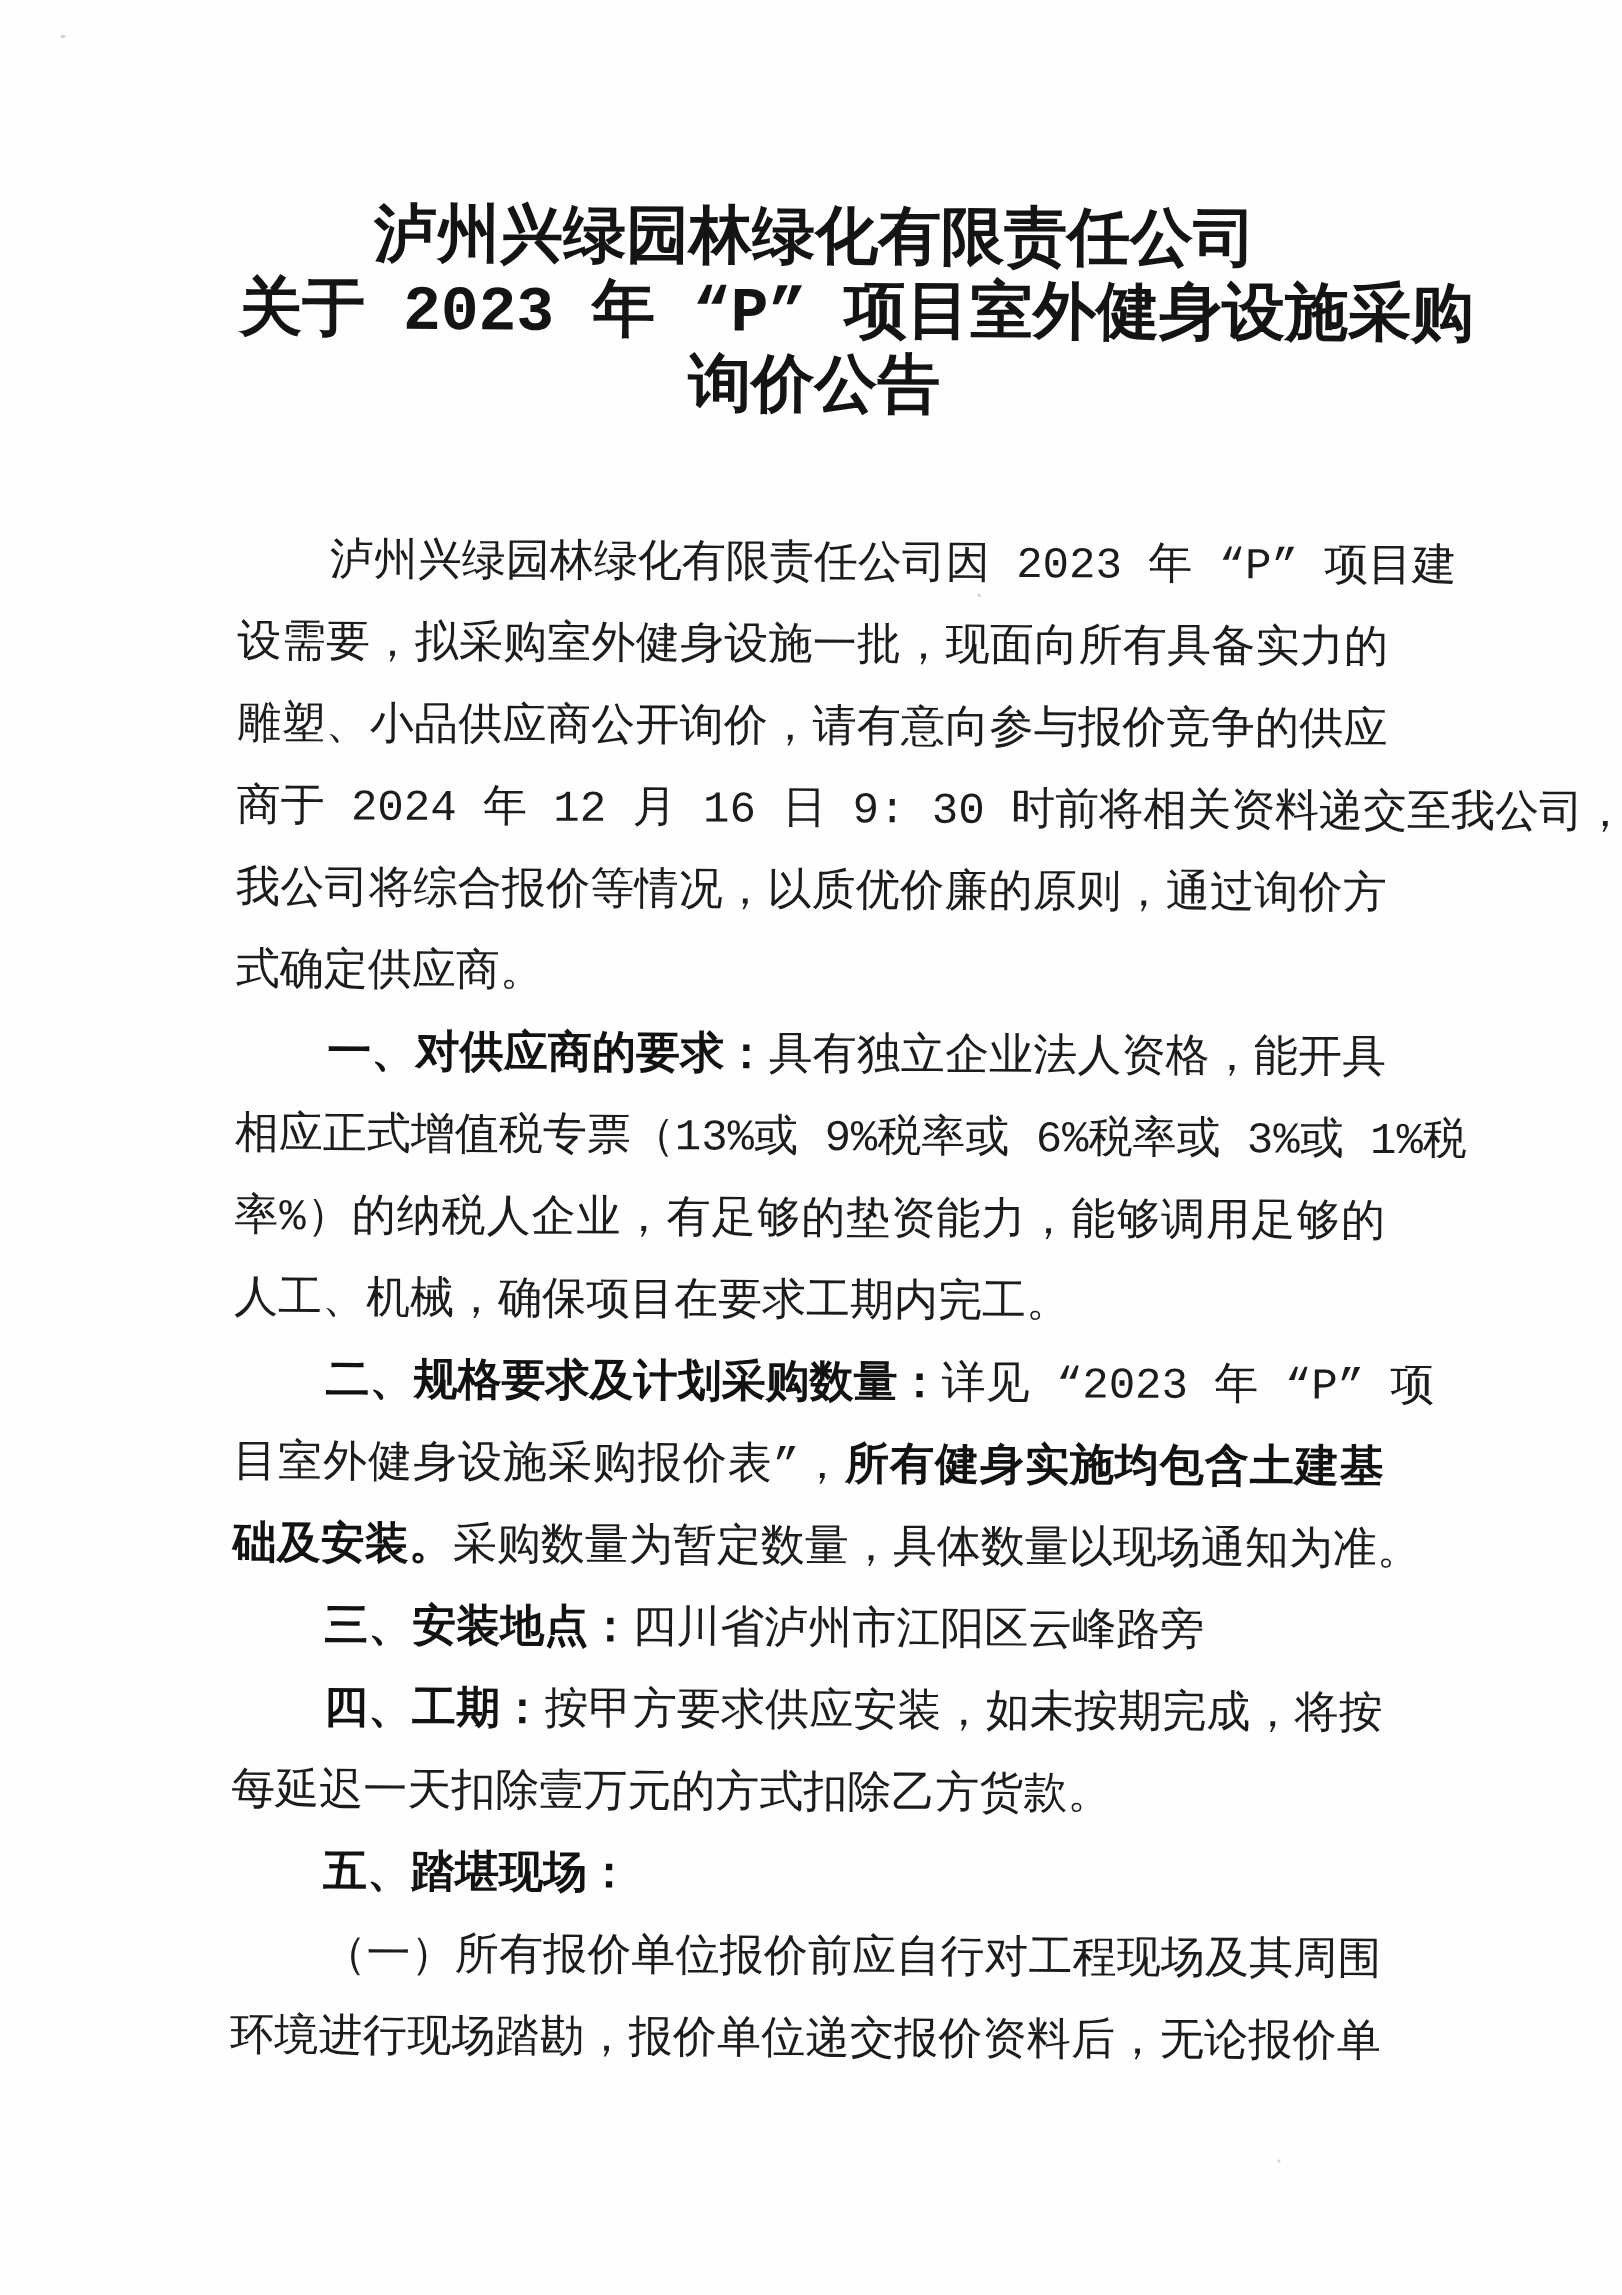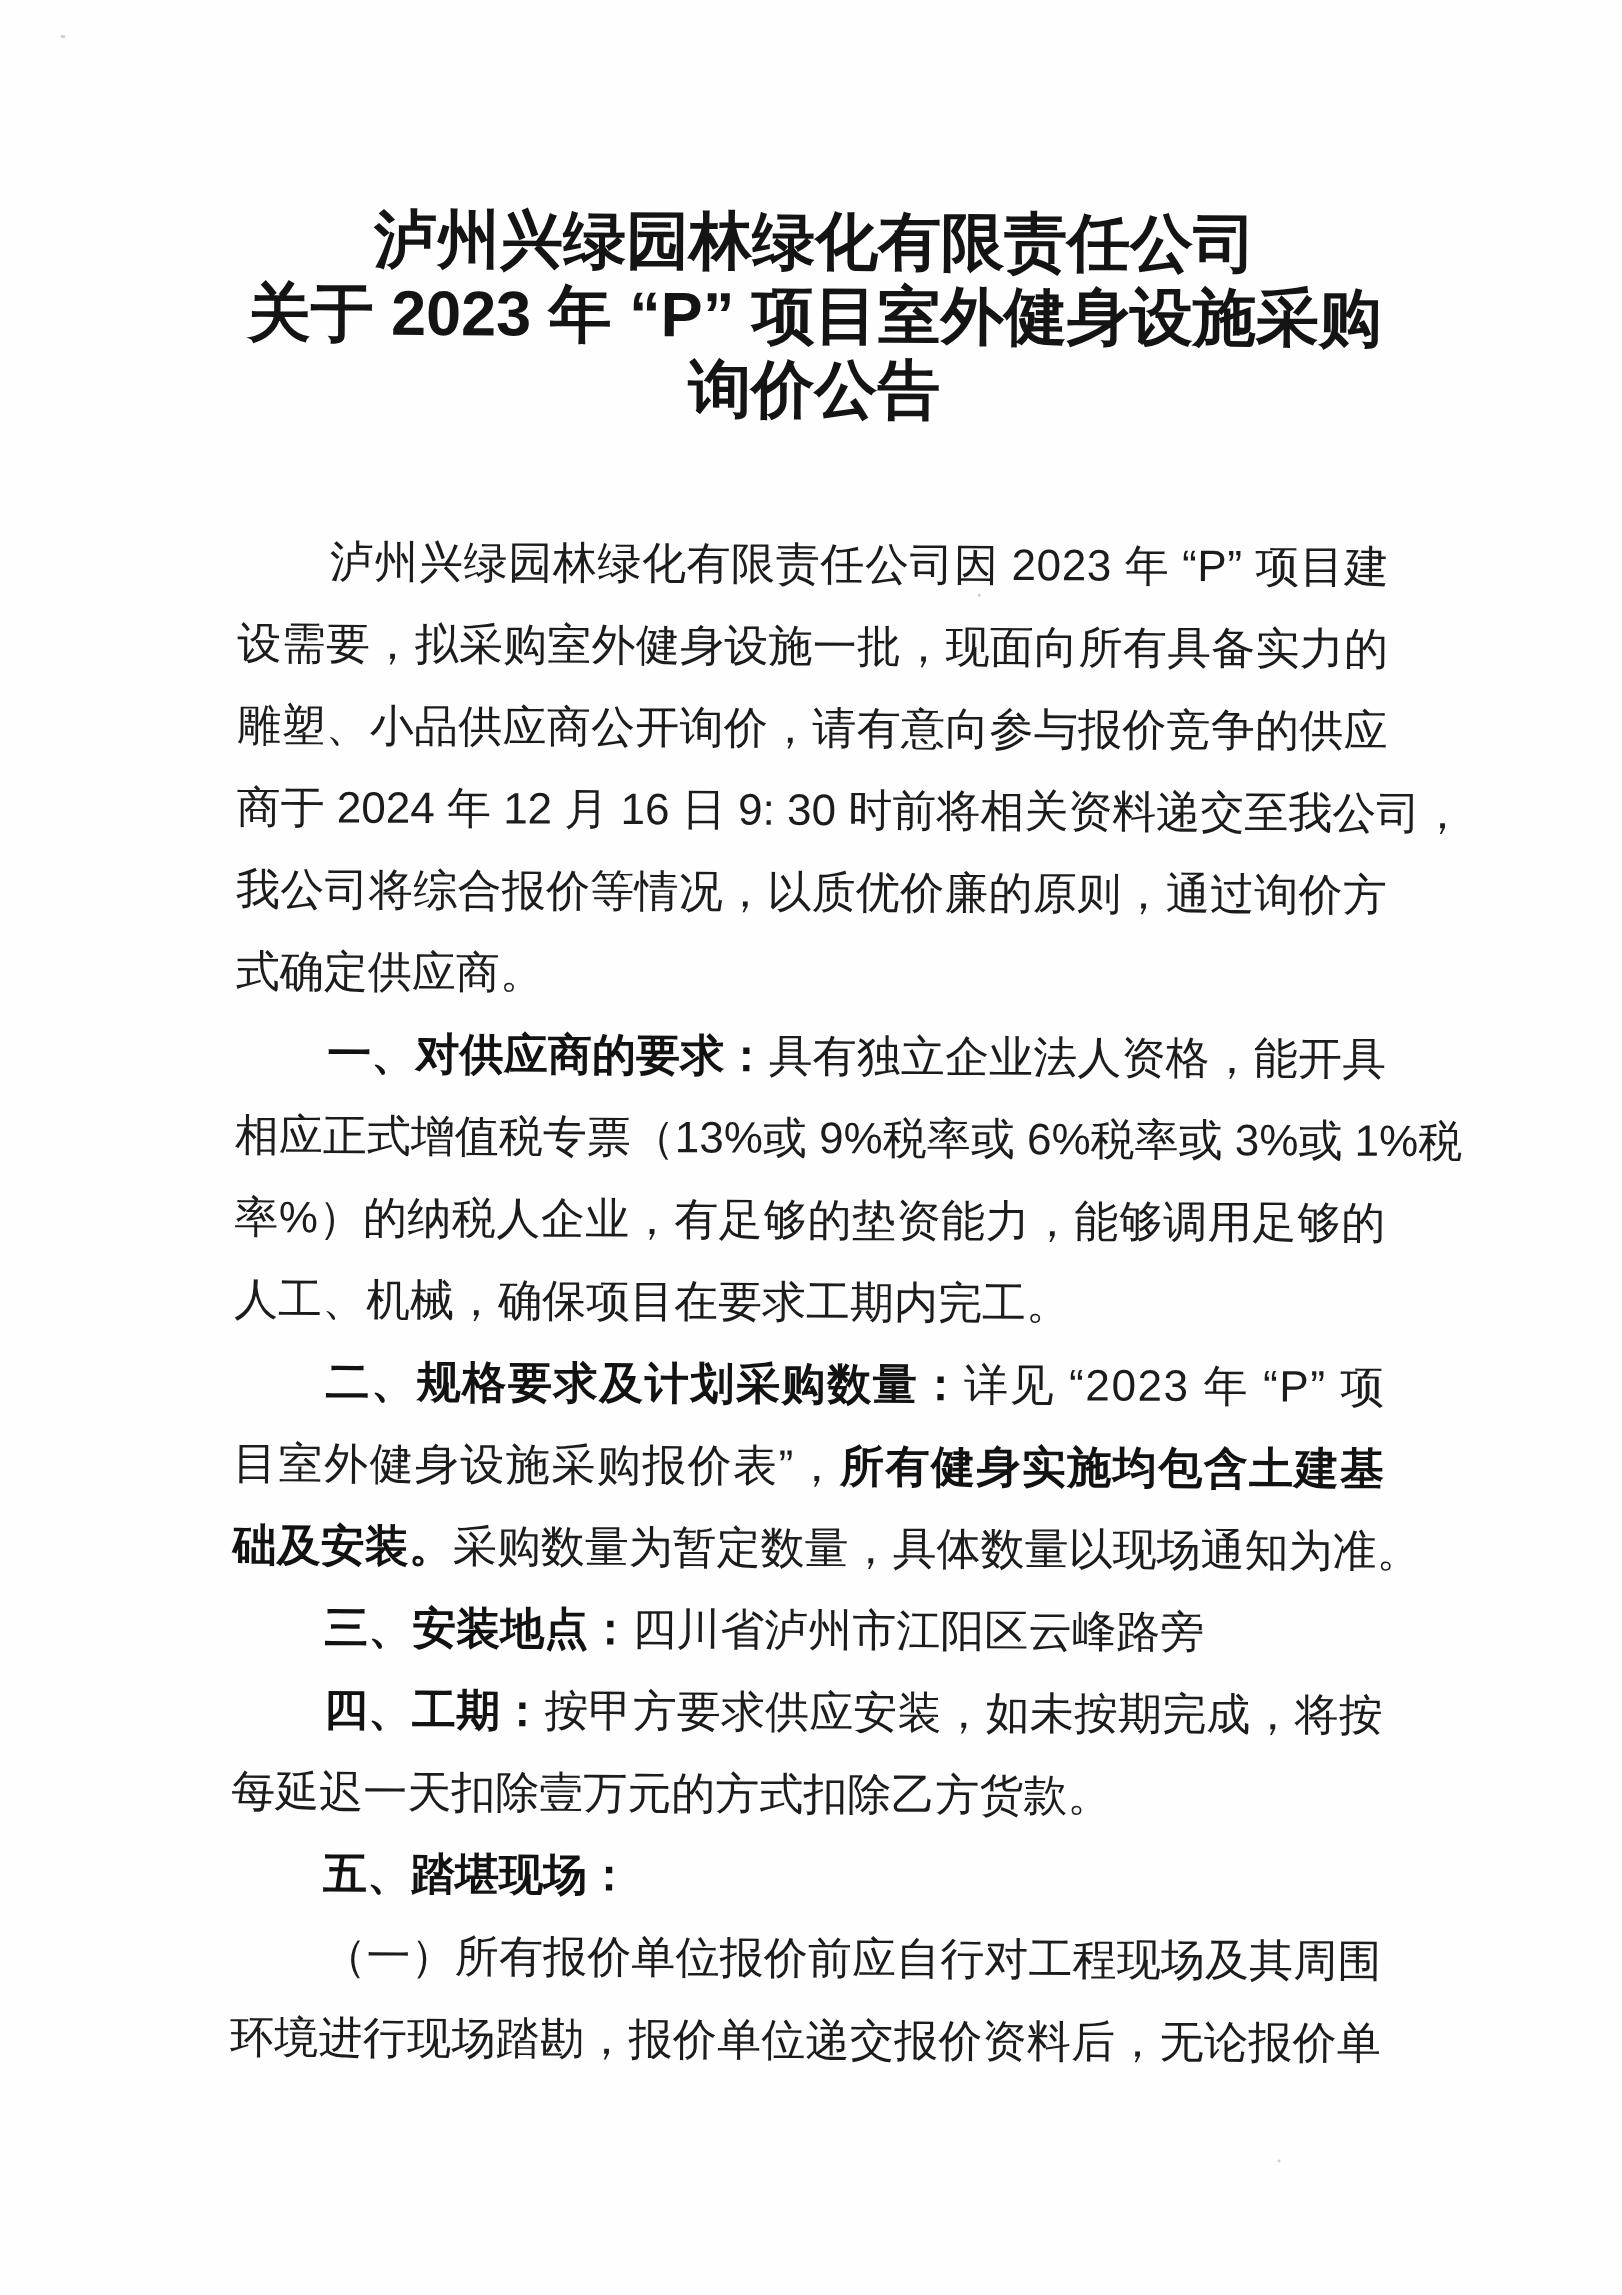--- a/index.html
+++ b/index.html
@@ -3,21 +3,21 @@
 <meta charset="utf-8">
 <style>
   html, body { margin: 0; padding: 0; }
   body { background: #e8e8e8; }
   .page {
     position: relative;
     width: 1623px;
     height: 2295px;
     background: #fefefe;
     overflow: hidden;
-    font-family: Liberation Sans, sans-serif;
+    font-family: Liberation Mono, monospace;
     color: #1a1a1a;
   }
   .content {
     position: absolute;
     inset: 0;
     transform: rotate(0.3deg);
     transform-origin: 50% 40%;
   }
   .doc-title {
     position: absolute;

